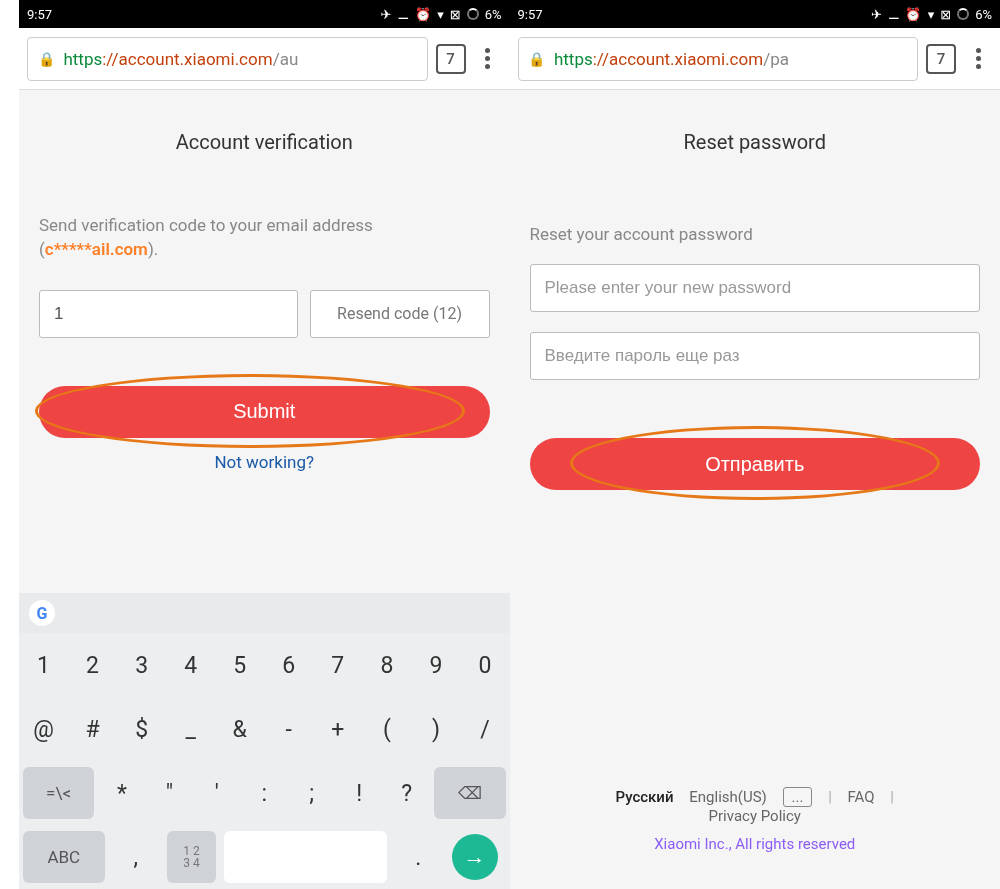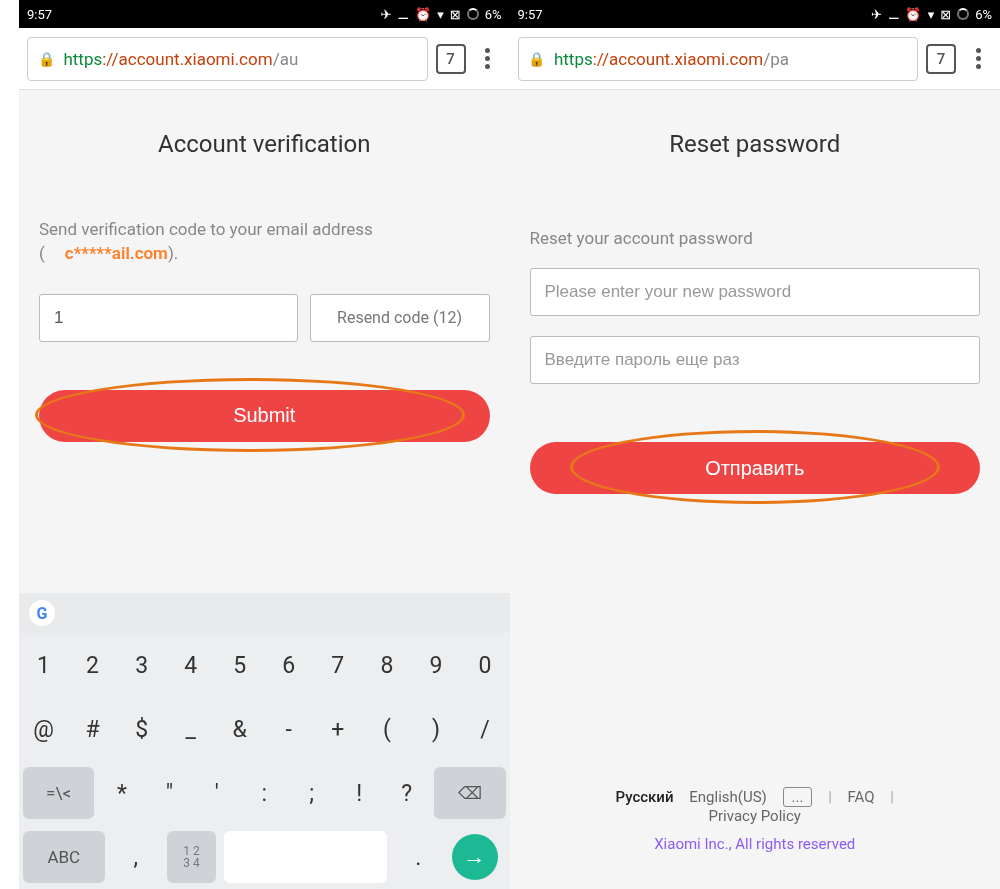--- a/index.html
+++ b/index.html
@@ -13,23 +13,23 @@
   .browser-bar { height: 62px; background: #fff; display: flex; align-items: center; padding: 0 8px; gap: 8px; border-bottom: 1px solid #ddd; }
   .url-box { flex: 1; height: 44px; border: 1px solid #ccc; border-radius: 4px; display:flex; align-items:center; padding:0 10px; gap:8px; font-size:17px; color:#555; overflow:hidden; white-space:nowrap; background:#fff;}
   .lock-icon { color: #0a8a3a; font-size:14px; }
   .url-box .proto { color:#0a8a3a; }
   .url-box .rest { color:#c2410c; }
   .url-box .truncated { color:#888; }
   .tab-count { width:30px; height:30px; border:2px solid #555; border-radius:4px; display:flex; align-items:center; justify-content:center; font-size:15px; color:#555; font-weight:500;}
   .menu-dots { width:28px; display:flex; flex-direction:column; align-items:center; gap:3px; }
   .menu-dots span { width:5px; height:5px; background:#555; border-radius:50%; }
   .content { flex:1; padding: 0 20px; position:relative; }
-  .page-title { font-size:24px; color:#333; text-align:center; margin-top:40px; font-weight:400;}
+  .page-title { font-size:20px; color:#333; text-align:center; margin-top:40px; font-weight:400;}
   .instr { font-size:17px; color:#888; margin-top:60px; line-height:1.4; }
-  .masked { color:#ff7f27; font-weight:600;margin-left:20px;}
+  .masked { color:#ff7f27; font-weight:600;}
   .input-row { display:flex; gap:12px; margin-top:28px; }
   .text-input { height:48px; border:1px solid #bbb; border-radius:3px; background:#fff; padding:0 14px; font-size:17px; color:#555; }
   .code-input { flex:1; }
   .resend { width:180px; display:flex; align-items:center; justify-content:center; color:#777; font-size:16px;}
   .big-btn { width:100%; height:52px; background:#ef4444; border:none; border-radius:26px; color:#fff; font-size:20px; cursor:pointer; position:relative; }
   .btn-wrap { margin-top:48px; position:relative; }
   .highlight-ellipse { position:absolute; border:3px solid #e67817; border-radius:50%; pointer-events:none; }
   .not-working { text-align:center; margin-top:14px; font-size:17px; color:#1a5aa8; }
   .keyboard { position:absolute; bottom:0; left:0; right:0; background:#eceef0; }
   .kb-g-row { height:40px; display:flex; align-items:center; padding-left:10px; background:#e8eaec;}
@@ -88,20 +88,21 @@
         <span>Send verification code to your email address (</span><span class="masked">c*****ail.com</span><span>).</span>
       </p>
       <div class="input-row">
         <input class="text-input code-input" value="1" style="">
         <div class="text-input resend">Resend code (12)</div>
       </div>
       <div class="btn-wrap">
         <button class="big-btn">Submit</button>
         <div class="highlight-ellipse" style="left:-4px; top:-12px; width:430px; height:74px;"></div>
       </div>
+      <div class="not-working">Not working?</div>
     </div>
 
     <div class="keyboard">
       <div class="kb-g-row">
         <div class="g-icon">
             <span class="b">G</span>
           </div>
       </div>
       <div class="kb-row">
         <div class="kb-key">1</div>

